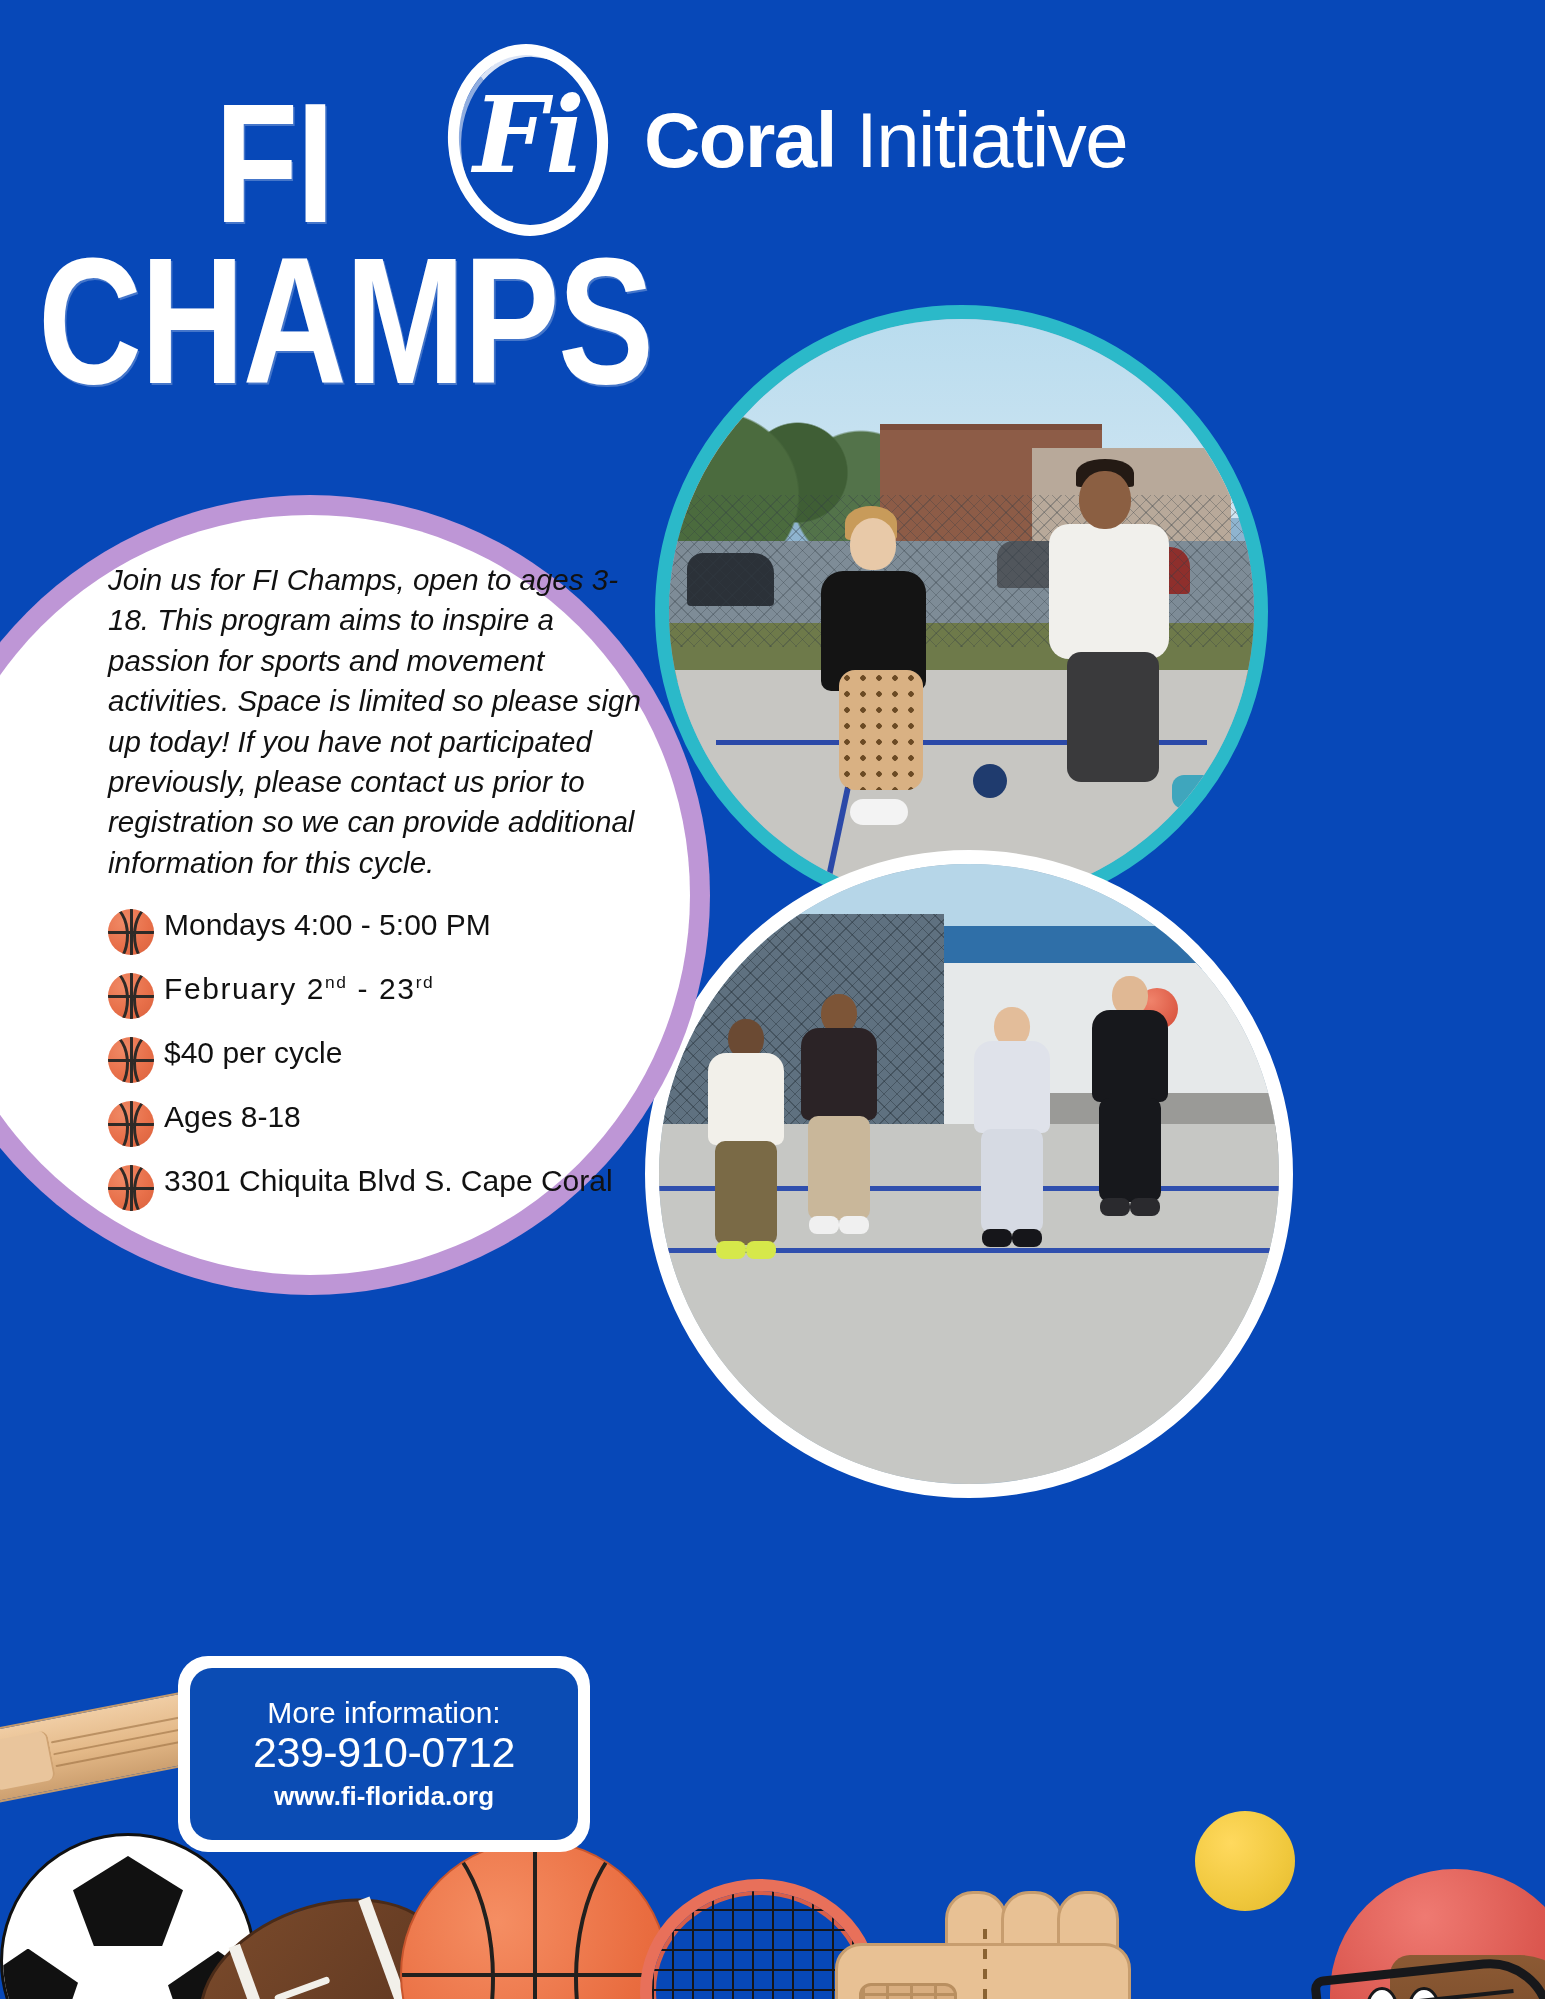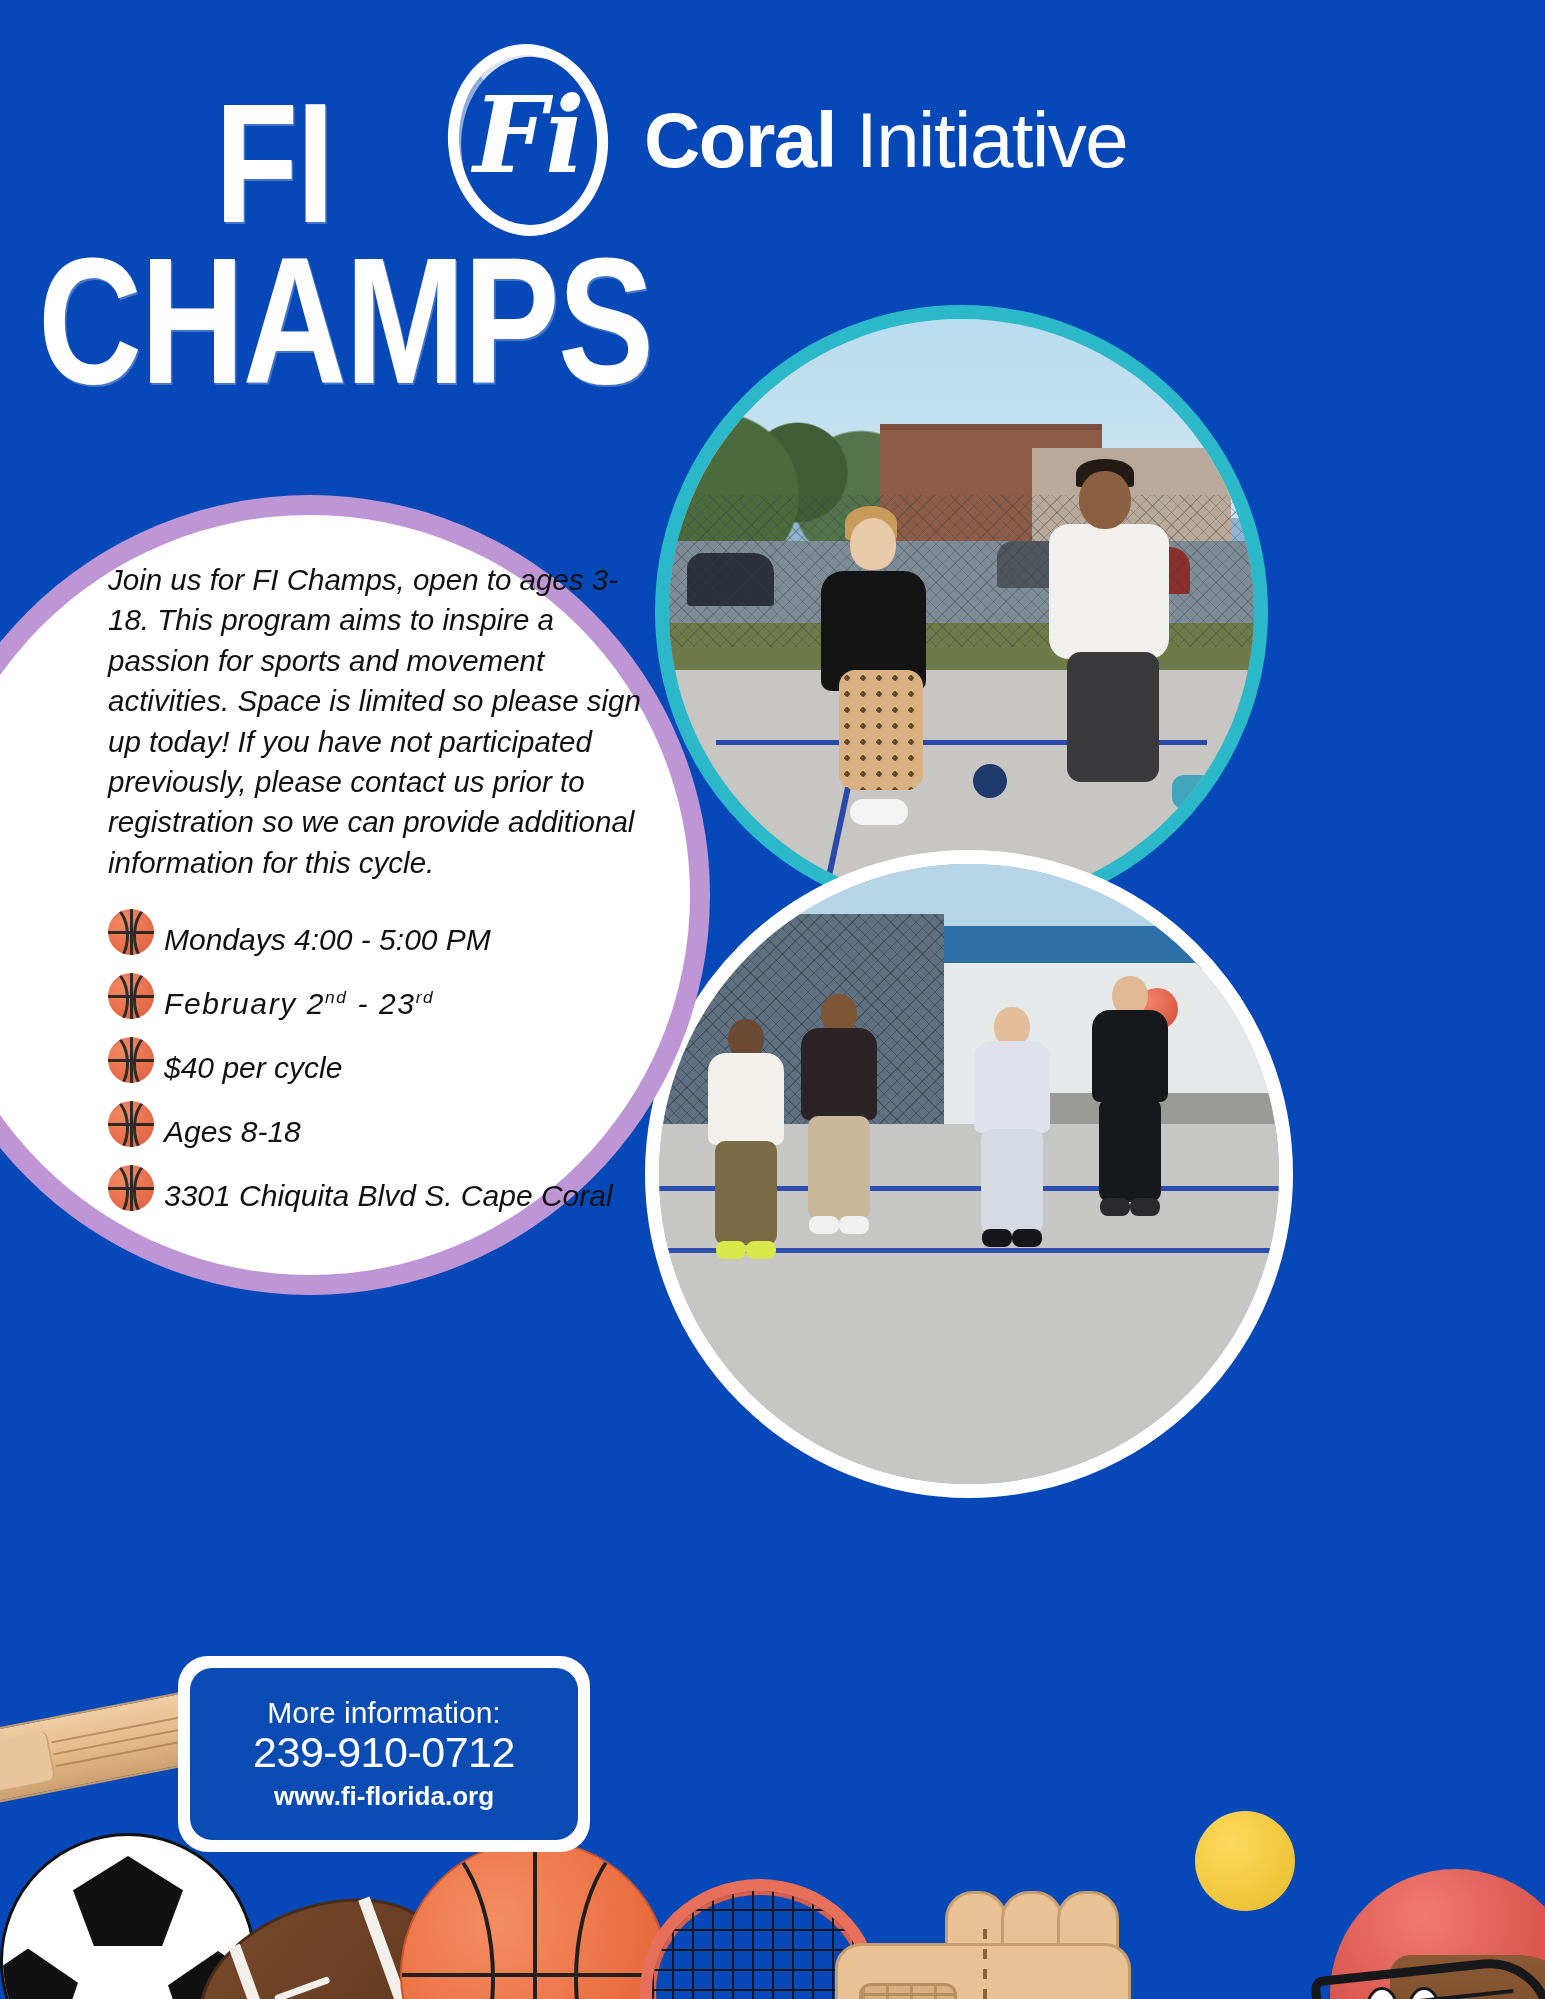--- a/index.html
+++ b/index.html
@@ -171,23 +171,23 @@
     font-size:29.5px;line-height:1.37;
     font-style:italic;color:#111111;
     margin:0 0 26px 0;
   }
   .prog-title{
     font-size:33px;font-weight:bold;color:#000;
     margin:0 0 10px 4px;letter-spacing:.2px;
   }
   .prog-list{list-style:none;margin:0;padding:0;}
   .prog-item{
-    display:flex;align-items:flex-end;gap:10px;
+    display:flex;align-items:flex-start;gap:10px;
     font-size:30px;color:#111;line-height:1.05;
-    margin-bottom:18px;white-space:nowrap;font-style:italic;
+    margin-bottom:18px;white-space:nowrap;
   }
   .prog-item.spaced{letter-spacing:1.6px;}
   .bball{
     flex:0 0 auto;width:46px;height:46px;border-radius:50%;
     background:radial-gradient(circle at 34% 28%,#f08a66 0%,#e8704a 55%,#d9603c 100%);
     position:relative;overflow:hidden;
   }
   .bball:before{
     content:"";position:absolute;left:50%;top:-6%;width:3px;height:112%;
     margin-left:-1.5px;background:#2e2a27;

